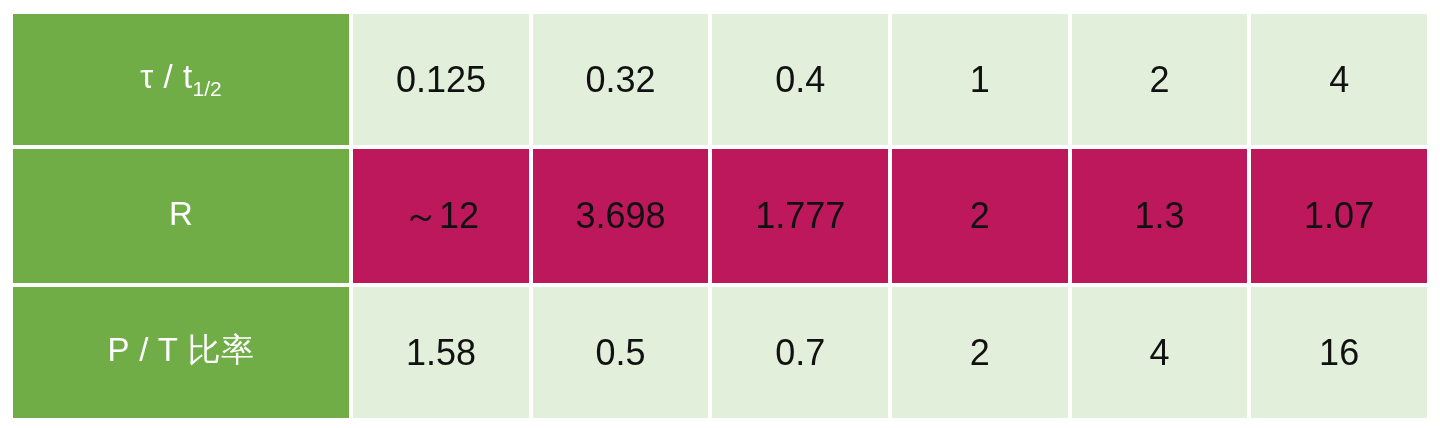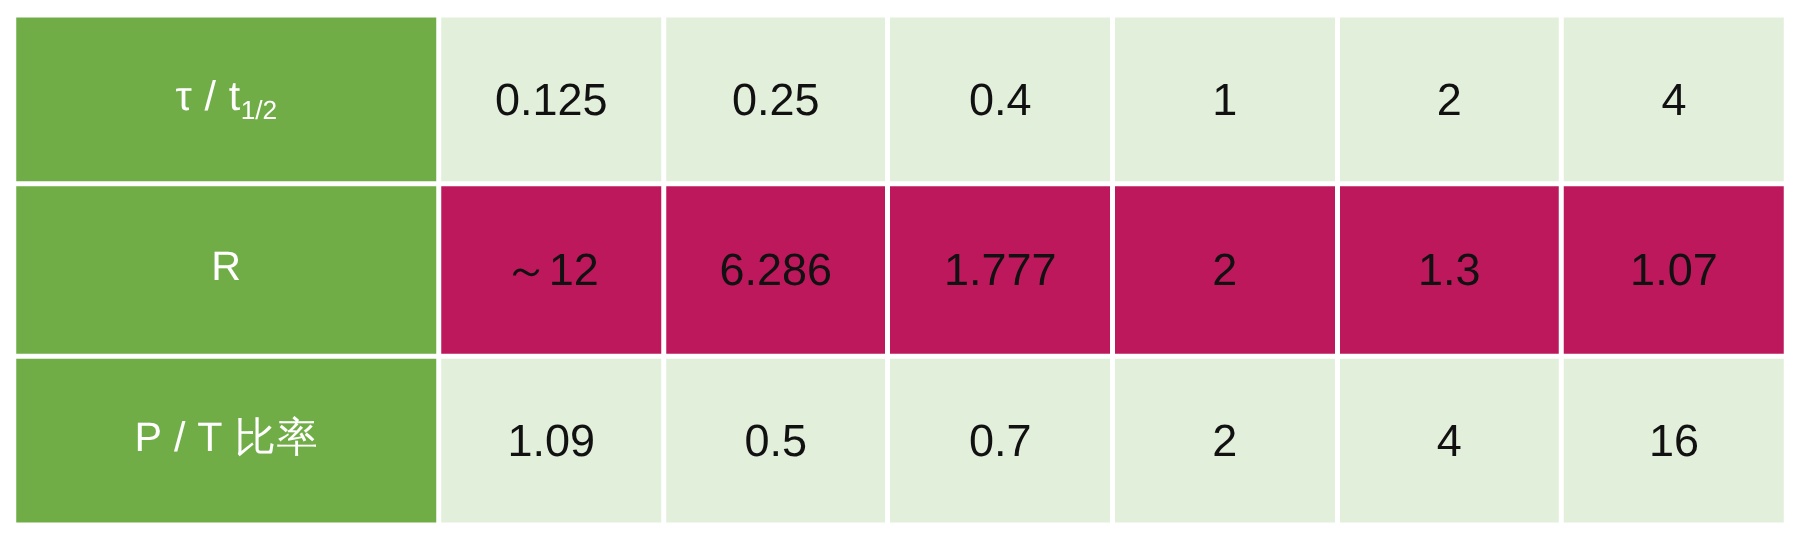--- a/index.html
+++ b/index.html
@@ -69,40 +69,40 @@
 </head>
 <body>
 
 <div id="table-wrap">
   <table class="data-table">
     <tbody>
 
       <tr class="row-1 tone-light">
         <td class="row-head"><span>τ / t</span><span class="sub">1/2</span></td>
         <td class="cell">0.125</td>
-        <td class="cell">0.25</td>
+        <td class="cell">0.32</td>
         <td class="cell">0.4</td>
         <td class="cell">1</td>
         <td class="cell">2</td>
         <td class="cell">4</td>
       </tr>
 
       <tr class="row-2 tone-mid">
         <td class="row-head"><span>R</span><span class="sub"></span></td>
         <td class="cell">～12</td>
-        <td class="cell">6.286</td>
+        <td class="cell">3.698</td>
         <td class="cell">1.777</td>
         <td class="cell">2</td>
         <td class="cell">1.3</td>
         <td class="cell">1.07</td>
       </tr>
 
       <tr class="row-3 tone-light">
         <td class="row-head"><span>P / T 比率</span><span class="sub"></span></td>
-        <td class="cell">1.09</td>
+        <td class="cell">1.58</td>
         <td class="cell">0.5</td>
         <td class="cell">0.7</td>
         <td class="cell">2</td>
         <td class="cell">4</td>
         <td class="cell">16</td>
       </tr>
 
     </tbody>
   </table>
 </div>

